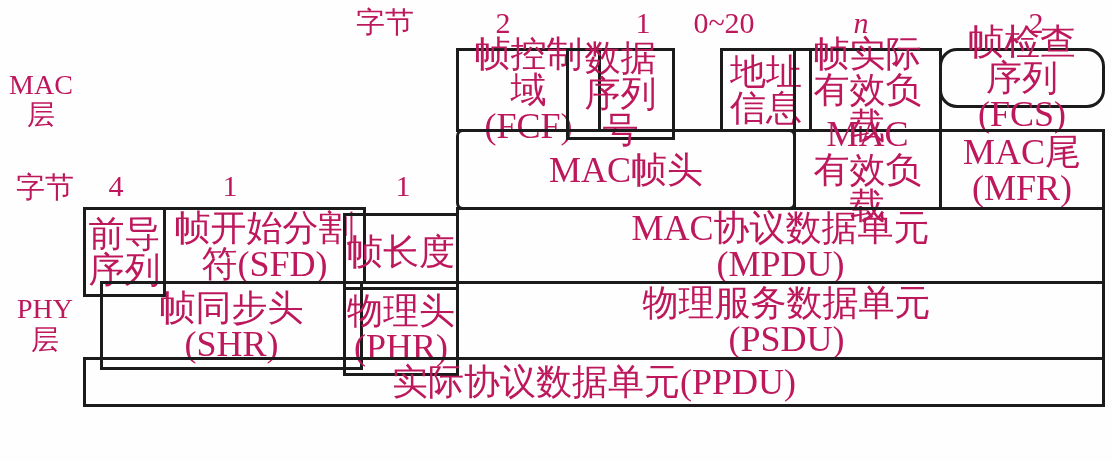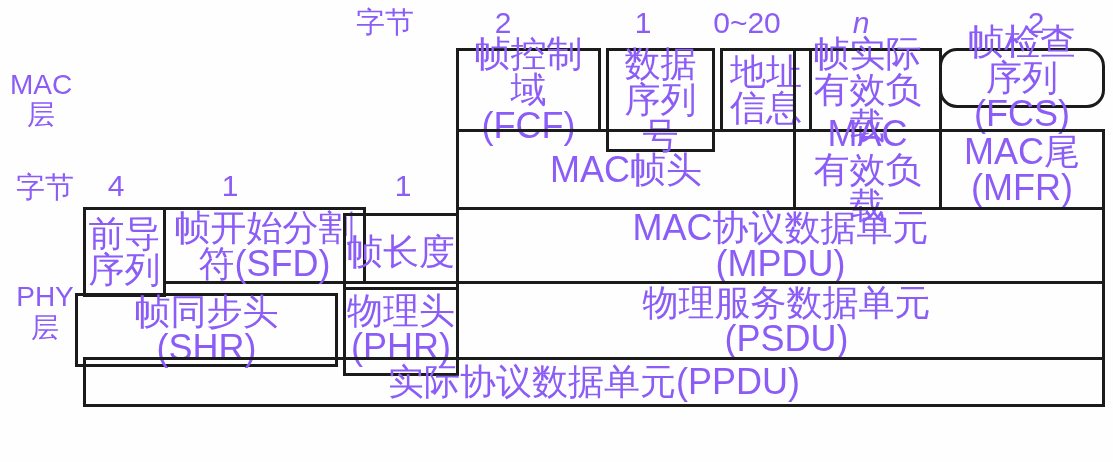--- a/index.html
+++ b/index.html
@@ -5,22 +5,22 @@
   html, body {
     margin: 0;
     padding: 0;
     background: #ffffff;
   }
   .canvas {
     position: relative;
     width: 1113px;
     height: 462px;
     background: #fefefe;
-    font-family: Liberation Sans, sans-serif;
-    color: #8b5cf6;
+    font-family: Liberation Serif, serif;
+    color: #be185d;
     overflow: hidden;
   }
   .cell {
     position: absolute;
     box-sizing: border-box;
     border: 3px solid #1b1b1b;
     display: flex;
     align-items: center;
     justify-content: center;
     text-align: center;
@@ -52,60 +52,60 @@
   }
 </style>
 </head>
 <body>
 
 <div class="canvas">
 
   <span class="scale-label" style="left:356px; top:5px;">字节</span>
   <span class="count" style="left:503px; top:6px;">2</span>
   <span class="count" style="left:643px; top:6px;">1</span>
-  <span class="count" style="left:747px; top:6px;text-align:center;">0~20</span>
+  <span class="count" style="left:724px; top:6px;text-align:center;">0~20</span>
   <span class="count italic" style="left:861px; top:6px;">n</span>
   <span class="count" style="left:1036px; top:6px;">2</span>
 
   <div class="layer-label" style="left:5px; top:70px; width:72px; line-height:30px;">MAC
 层</div>
-  <div class="layer-label" style="left:9px; top:281px; width:72px;">PHY
+  <div class="layer-label" style="left:9px; top:293px; width:72px;">PHY
 层</div>
 
   <span class="scale-label" style="left:16px; top:170px;">字节</span>
   <span class="count" style="left:116px; top:169px;">4</span>
   <span class="count" style="left:230px; top:169px;">1</span>
   <span class="count" style="left:403px; top:169px;">1</span>
 
   <div class="cell" style="left:456px; top:48px; width:145px; height:84px;">帧控制域
 (FCF)</div>
-  <div class="cell" style="left:606px; top:48px; width:109px; height:104px;">数据
+  <div class="cell" style="left:566px; top:48px; width:109px; height:92px;">数据
 序列号</div>
   <div class="cell" style="left:720px; top:48px; width:92px; height:84px;">地址
 信息</div>
   <div class="cell" style="left:793px; top:48px; width:149px; height:84px;text-align:center;">帧实际
 有效负载</div>
   <div class="cell" style="left:939px; top:48px; width:166px; height:60px;border-radius:18px;">帧检查
 序列(FCS)</div>
 
-  <div class="cell" style="left:456px; top:129px; width:340px; height:81px;">MAC帧头</div>
+  <div class="cell" style="left:456px; top:129px; width:340px; height:81px;border-radius:7px;">MAC帧头</div>
   <div class="cell" style="left:793px; top:129px; width:149px; height:81px;">MAC
 有效负载</div>
   <div class="cell" style="left:939px; top:129px; width:166px; height:81px;">MAC尾
 (MFR)</div>
 
   <div class="cell" style="left:83px; top:207px; width:83px; height:90px;">前导
 序列</div>
   <div class="cell" style="left:163px; top:207px; width:203px; height:77px;">帧开始分割
 符(SFD)</div>
   <div class="cell" style="left:343px; top:213px; width:116px; height:77px;">帧长度</div>
   <div class="cell" style="left:456px; top:207px; width:649px; height:77px;">MAC协议数据单元
 (MPDU)</div>
 
-  <div class="cell" style="left:75px; top:281px; width:263px; height:74px;margin-top:12px;">帧同步头
+  <div class="cell" style="left:100px; top:281px; width:263px; height:89px;">帧同步头
 (SHR)</div>
   <div class="cell" style="left:343px; top:281px; width:116px; height:95px;">物理头
 (PHR)</div>
   <div class="cell" style="left:456px; top:281px; width:649px; height:79px;padding-left:12px;">物理服务数据单元
 (PSDU)</div>
 
   <div class="cell" style="left:83px; top:357px; width:1022px; height:50px;">实际协议数据单元(PPDU)</div>
 
 </div>
 

